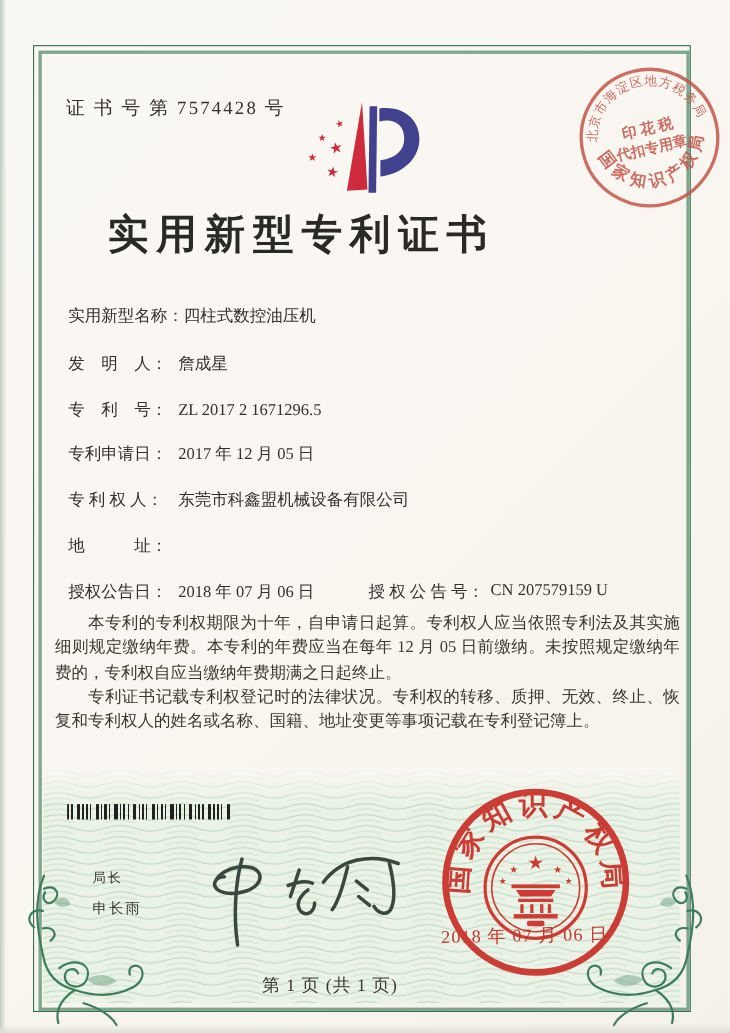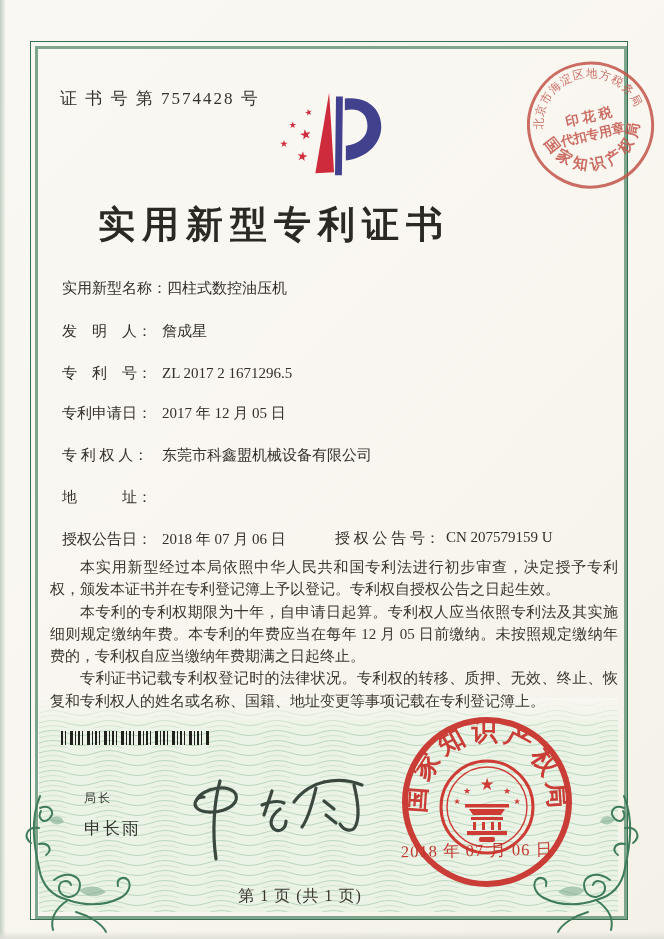--- a/index.html
+++ b/index.html
@@ -18,40 +18,40 @@
   .frame-inner{position:absolute;left:35px;top:46px;width:586px;height:867px;
     border:3px solid #7da68c;}
   
   .guilloche{position:absolute;left:39px;top:698px;width:579px;height:214px;}
   .guilloche-fade{position:absolute;left:0;top:0;width:100%;height:34px;
     background:linear-gradient(180deg,#f9f7f1,rgba(249,247,241,0));}
   .cert-no{position:absolute;left:60px;top:87px;font-size:17px;letter-spacing:2px;color:#35322c;}
   .logo{position:absolute;left:277px;top:84px;}
   .tax-stamp{position:absolute;left:521px;top:55px;transform:rotate(-13deg);opacity:.85;}
   .title{position:absolute;left:0;top:188px;width:548px;text-align:center;
-    font-size:37px;font-weight:700;letter-spacing:7px;color:#2b2923;margin-top:12px;}
+    font-size:37px;font-weight:700;letter-spacing:7px;color:#2b2923;}
   .fields{position:absolute;left:62px;top:270px;width:556px;font-size:15px;}
   .frow{position:absolute;left:0;display:flex;line-height:21px;}
   .flabel{flex:0 0 auto;min-width:100px;white-space:pre;color:#33302a;}
   .fvalue{flex:1;color:#33302a;text-align:right;}
   .r1{top:8px}.r2{top:51px}.r3{top:93px}.r4{top:133px}.r5{top:175px}
   .r6{top:217px;width:556px}.r6 .fvalue{max-width:455px;}
   .r7{top:259px}
   .grant-no{position:absolute;left:273px;top:259px;display:flex;white-space:pre;}
   .grant-no .flabel{min-width:0;margin-right:6px;}
   .body-text{position:absolute;left:50px;top:556px;width:568px;font-size:15px;
     line-height:22.3px;text-align:justify;color:#3b372f;}
   .body-text p{margin:0;text-indent:2em;}
   .barcode{position:absolute;left:61px;top:731px;width:149px;height:14px;
     background:repeating-linear-gradient(90deg,
       #21211e 0 2px,transparent 2px 4px,#21211e 4px 5px,transparent 5px 9px,
       #21211e 9px 12px,transparent 12px 14px,#21211e 14px 15px,transparent 15px 17px);}
   .officer-title{position:absolute;left:84px;top:790px;font-size:12px;letter-spacing:2px;
     font-family:"Liberation Sans","DejaVu Sans",sans-serif;color:#32352f;}
-  .officer-name{position:absolute;left:84px;top:817px;font-size:17px;letter-spacing:2px;
+  .officer-name{position:absolute;left:84px;top:817px;font-size:13px;letter-spacing:2px;
     font-family:"Liberation Sans","DejaVu Sans",sans-serif;color:#32352f;}
   .signature{position:absolute;left:148px;top:757px;}
   .ornament{position:absolute;}
   .ornament.left{left:6px;top:794px;}
   .ornament.right{left:528px;top:794px;transform:scaleX(-1);}
   .seal{position:absolute;left:397px;top:712px;opacity:.93;}
   .seal-date{position:absolute;left:401px;top:840px;font-size:16.5px;letter-spacing:1px;
     color:#c2372f;transform:rotate(-1deg);white-space:pre;}
   .footer{position:absolute;left:0;top:886px;width:600px;text-align:center;
     font-size:16px;color:#3a362f;letter-spacing:1px;}
@@ -145,21 +145,20 @@
       <span class="flabel">授权公告日：</span>
       <span class="fvalue">2018 年 07 月 06 日</span>
     </div>
     <div class="grant-no">
       <span class="flabel">授 权 公 告 号：</span>
       <span class="fvalue">CN 207579159 U</span>
     </div>
   </div>
 
   <div class="body-text">
-    <p>本实用新型经过本局依照中华人民共和国专利法进行初步审查，决定授予专利权，颁发本证书并在专利登记簿上予以登记。专利权自授权公告之日起生效。</p>
     <p>本专利的专利权期限为十年，自申请日起算。专利权人应当依照专利法及其实施细则规定缴纳年费。本专利的年费应当在每年 12 月 05 日前缴纳。未按照规定缴纳年费的，专利权自应当缴纳年费期满之日起终止。</p>
     <p>专利证书记载专利权登记时的法律状况。专利权的转移、质押、无效、终止、恢复和专利权人的姓名或名称、国籍、地址变更等事项记载在专利登记簿上。</p>
   </div>
 
   <div class="barcode"></div>
 
   <div class="officer-title">局长</div>
   <div class="officer-name">申长雨</div>
 
   <div class="signature">

